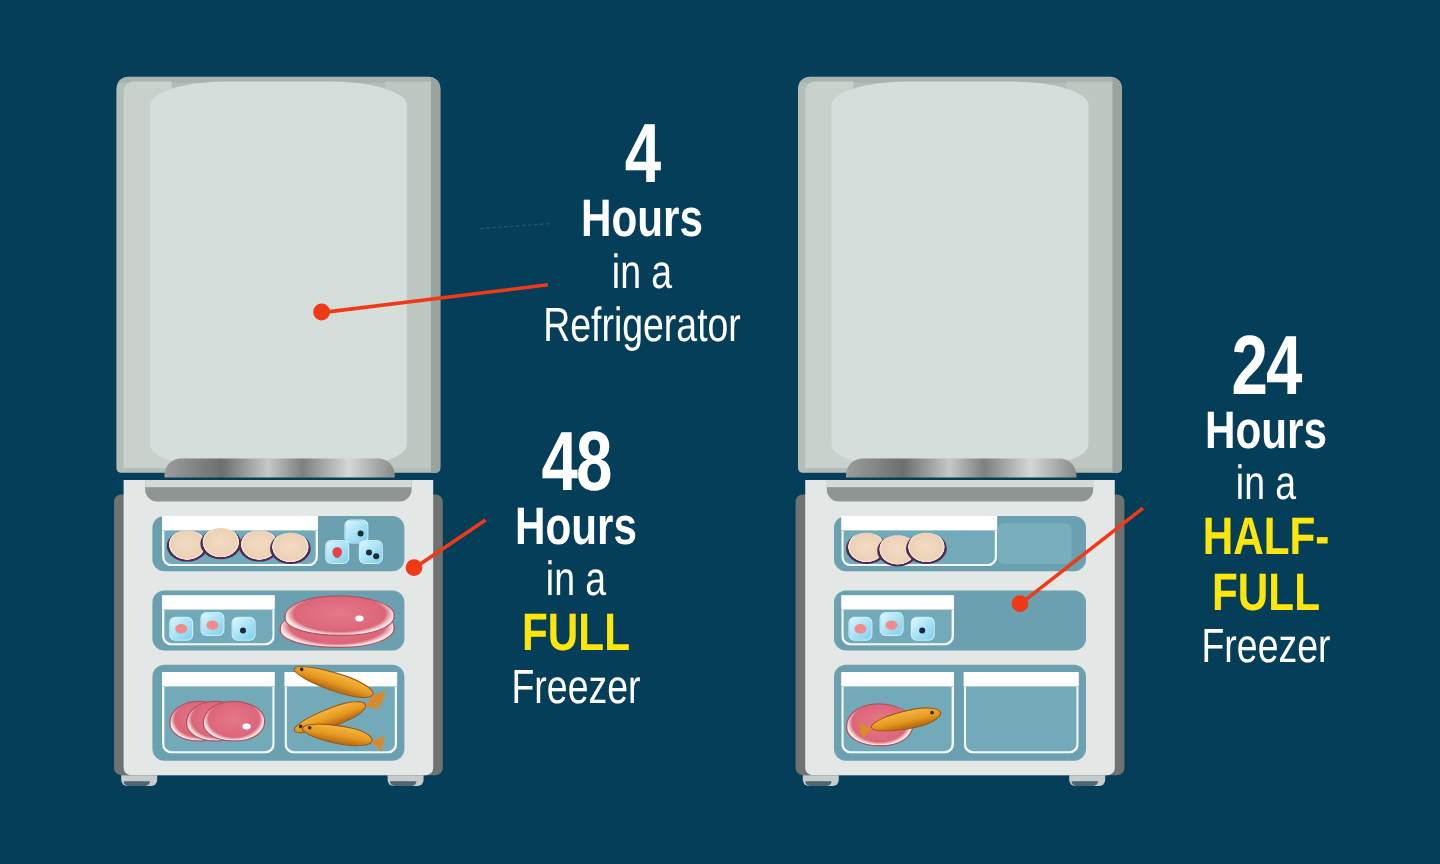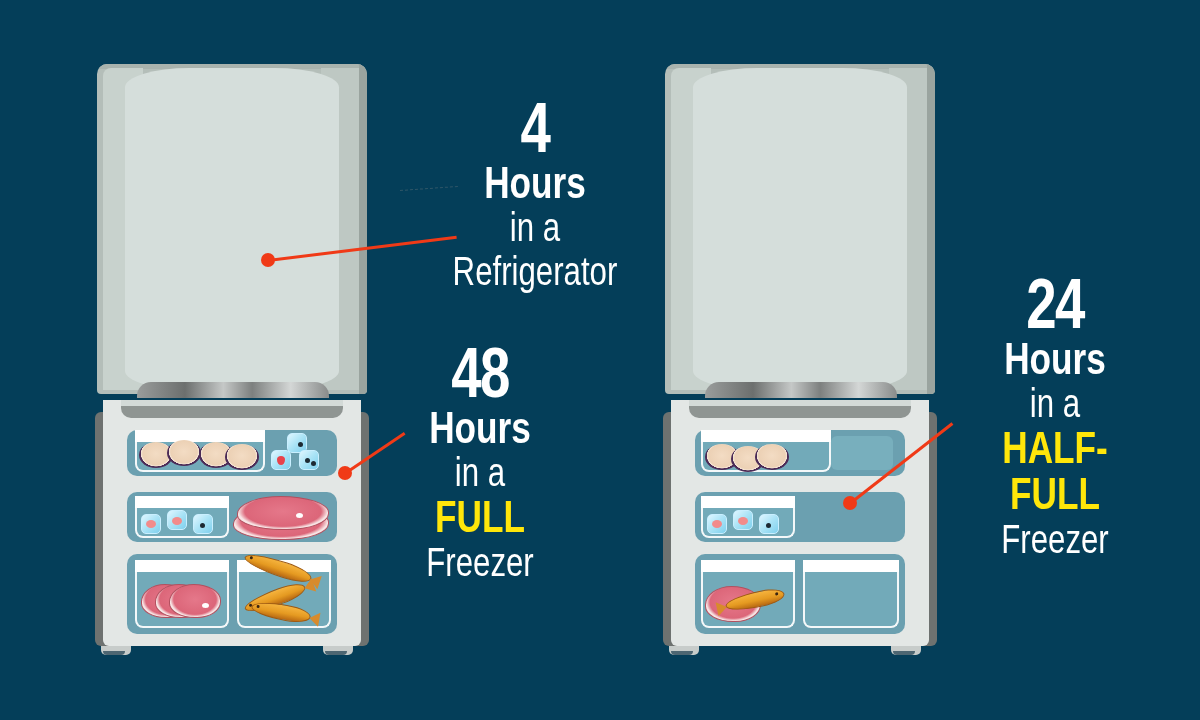--- a/index.html
+++ b/index.html
@@ -259,21 +259,21 @@
   <div class="pointer-dot" style="left:338px; top:466px;"></div>
   <div class="pointer-line" style="left:345px; top:472px; width:72px; transform:rotate(-34deg);"></div>
 
   <div class="label" style="left:420px; top:95px; width:230px;">
     <span class="big">4</span>
     <span class="hours">Hours</span>
     <span class="line">in a</span>
     <span class="line">Refrigerator</span>
   </div>
 
-  <div class="label" style="left:380px; top:340px; width:200px;">
+  <div class="label" style="left:380px; top:351px; width:200px;">
     <span class="big">48</span>
     <span class="hours">Hours</span>
     <span class="line">in a</span>
     <span class="hl">FULL</span>
     <span class="line">Freezer</span>
   </div>
 
   <div class="fridge" style="left:665px; top:64px;">
     <div class="door-top">
       <div class="shade-top"></div>

